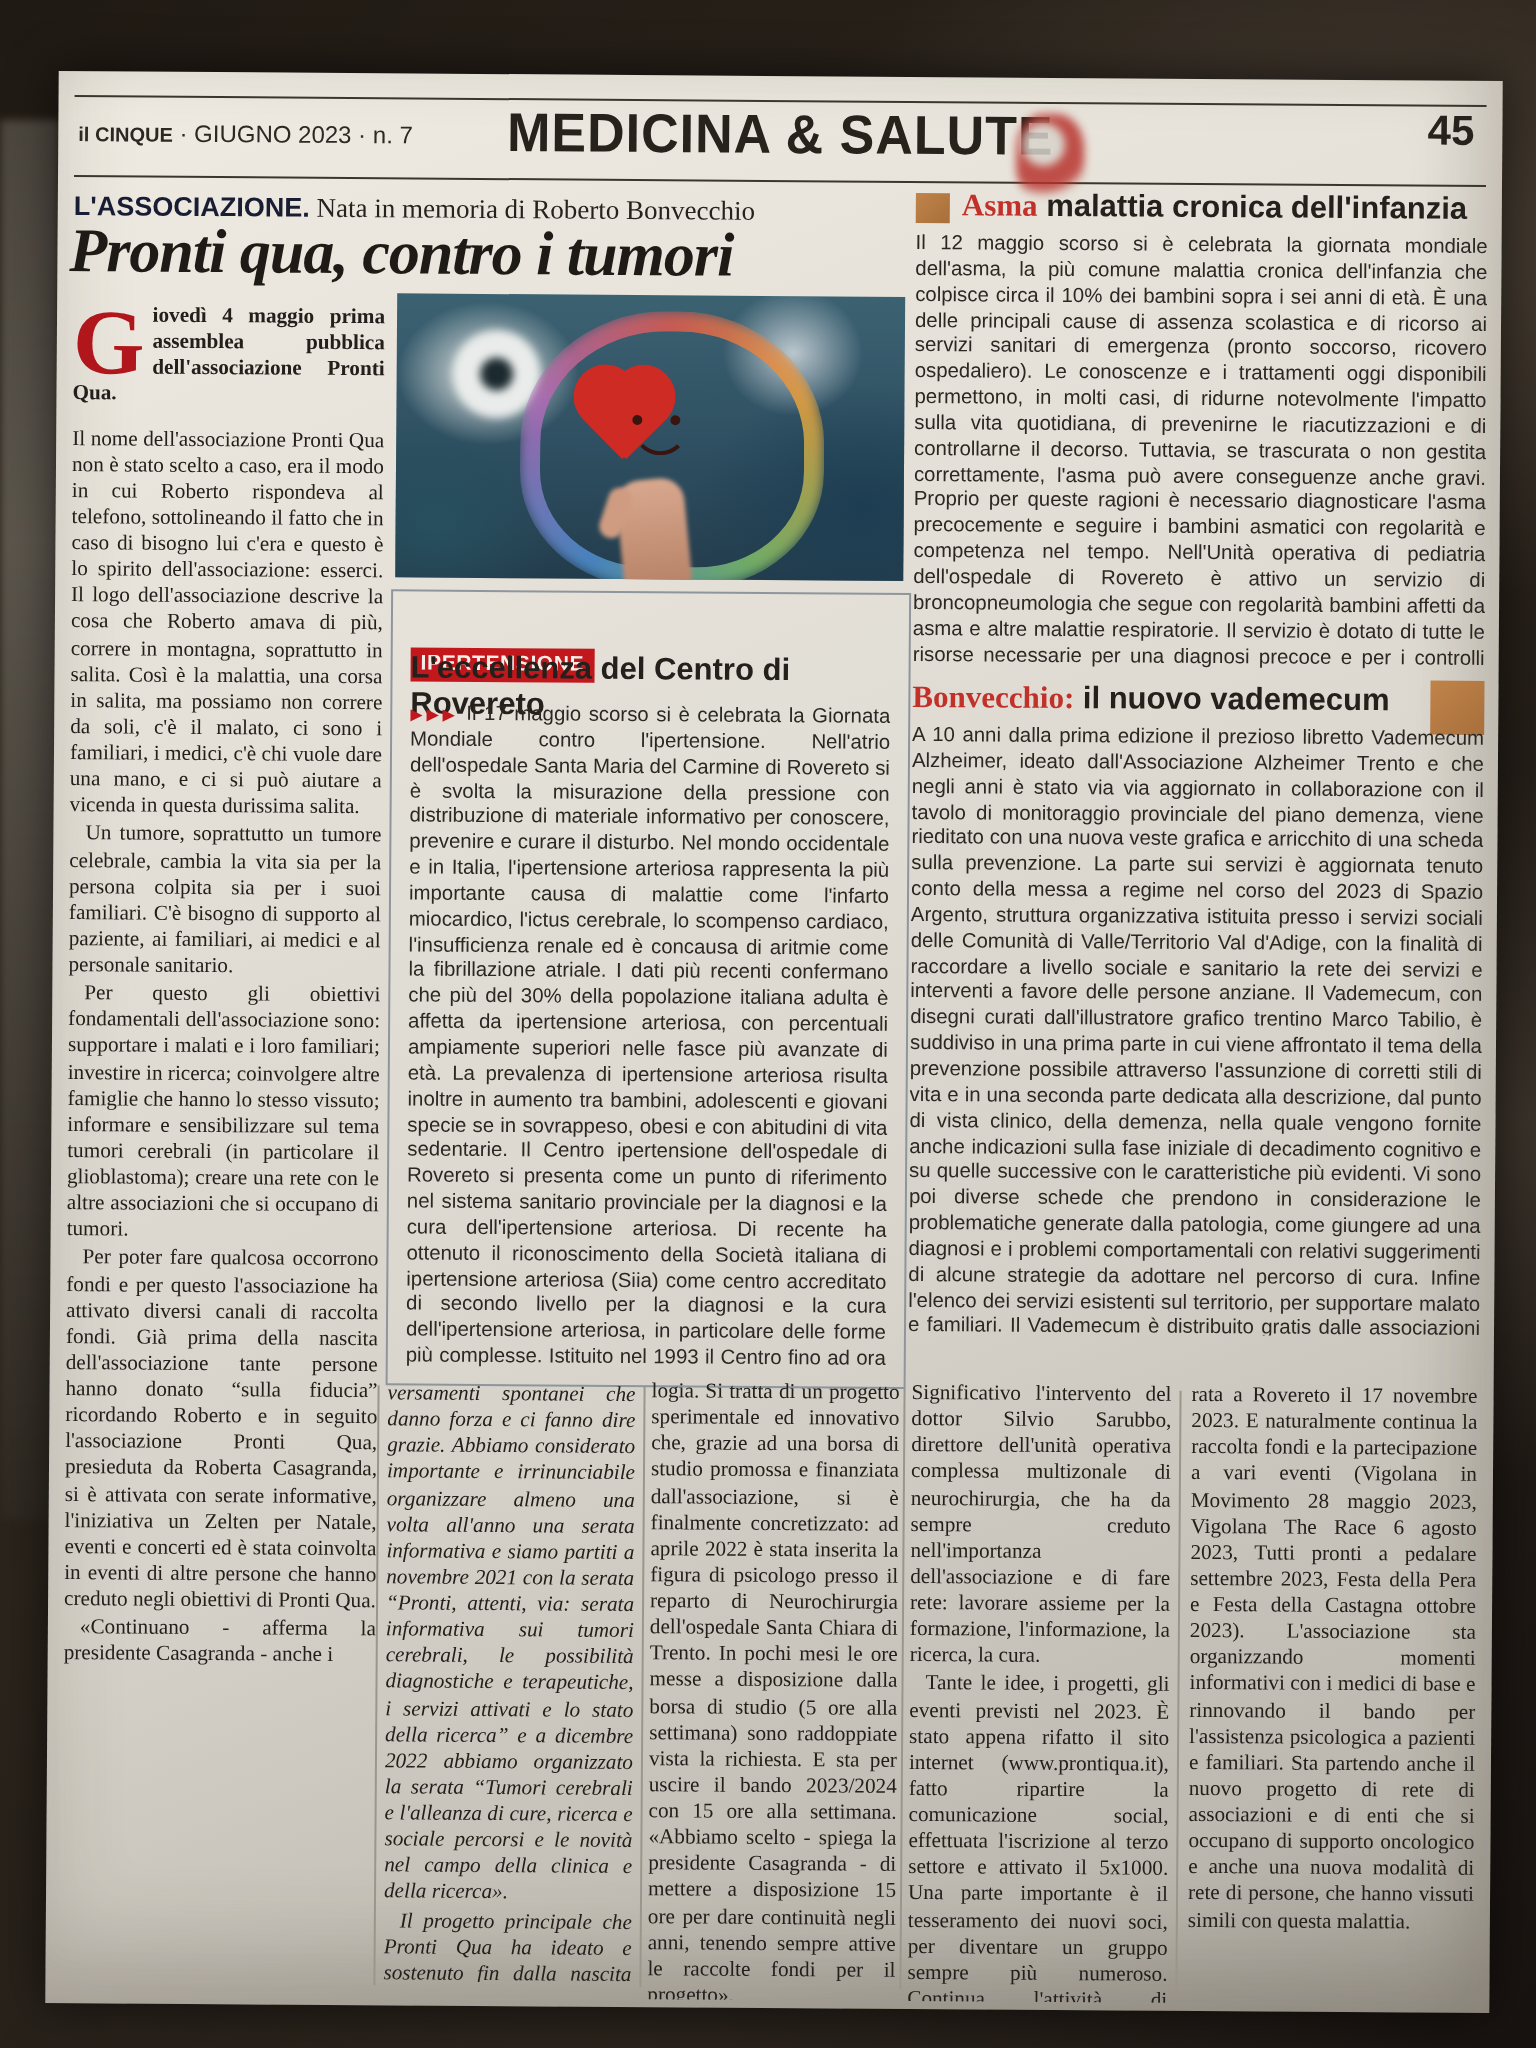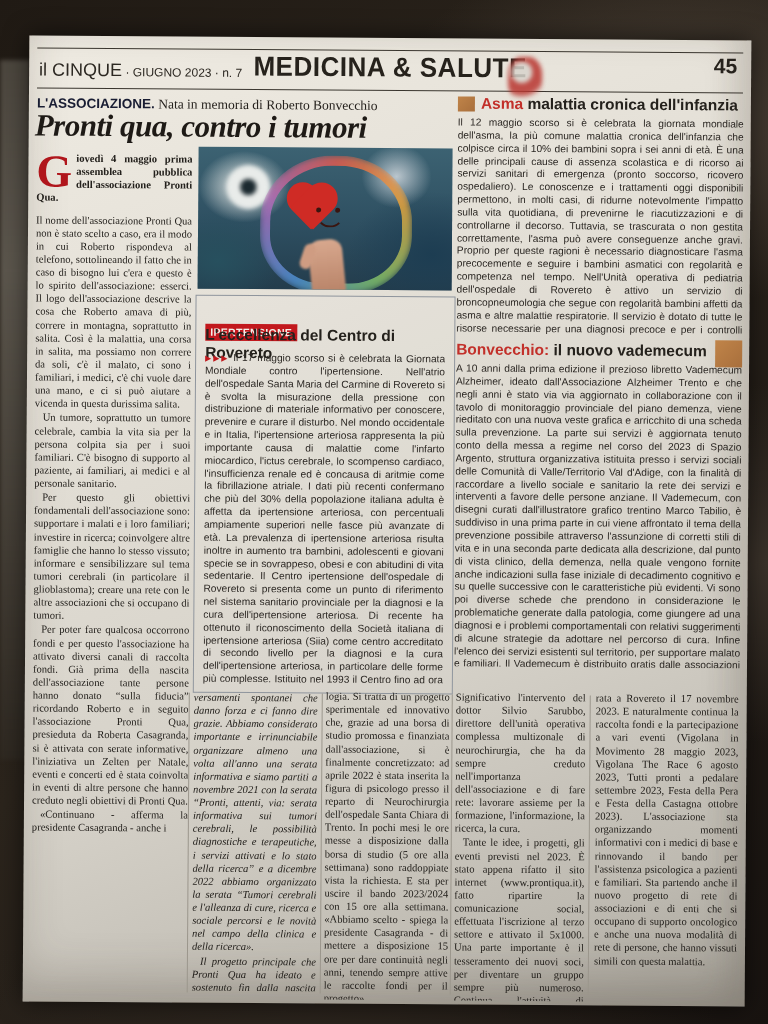--- a/index.html
+++ b/index.html
@@ -19,21 +19,21 @@
     position:absolute;left:26px;top:38px;width:722px;height:966px;
     background:linear-gradient(158deg,#efebe2 0%,#e4e0d7 30%,#d6d2c9 62%,#bdb9b0 88%,#a5a198 100%);
     box-shadow:0 0 24px rgba(0,0,0,.6), inset 0 -30px 40px rgba(60,50,40,.18), inset -20px 0 30px rgba(60,50,40,.10);
     transform:rotate(.4deg);transform-origin:50% 50%;
   }
   .inner{position:relative;width:100%;height:100%;overflow:hidden;color:#26221e;}
 
   
   .rule{position:absolute;left:8px;right:8px;height:0;border-top:1.5px solid #3a362f;}
   .masthead{position:absolute;left:10px;top:24px;font-size:12px;color:#2c2822;white-space:nowrap;}
-  .masthead b{font-weight:400;font-size:18px;}
+  .masthead b{font-weight:700;font-size:10px;}
   .section-title{position:absolute;left:0;right:0;top:14px;text-align:center;
     font-size:26px;font-weight:700;letter-spacing:.5px;color:#26221c;
     font-family:"Liberation Sans",sans-serif;transform:scaleY(1.05);}
   .pagenum{position:absolute;right:14px;top:14px;font-size:21px;font-weight:700;color:#26221c;}
 
   
   .kicker{position:absolute;left:8px;top:60px;width:440px;font-size:13.5px;white-space:nowrap;}
   .kicker .lab{font-weight:700;font-family:"Liberation Sans",sans-serif;color:#191d33;}
   .kicker .rest{font-family:"Liberation Serif",serif;color:#26221e;}
   .headline{position:absolute;left:6px;top:72px;width:440px;
@@ -95,21 +95,21 @@
   .hyp-head{position:absolute;left:9px;top:30px;width:240px;font-weight:700;font-size:15.5px;color:#24211c;}
   .sansbody{font-family:"Liberation Sans",sans-serif;font-size:10.2px;line-height:1.26;
     text-align:justify;color:#2b2723;position:absolute;overflow:hidden;}
   .hyp-body{left:9px;top:56px;width:240px;height:332px;}
   .arrows{color:#c2181d;font-size:8px;letter-spacing:1px;}
 
   
   .sq{position:absolute;background:linear-gradient(135deg,#c08449,#a86f3c);}
   .asma-sq{left:429px;top:58px;width:17px;height:15px;}
   .art-title{position:absolute;font-weight:700;font-size:15.5px;color:#24211c;white-space:nowrap;}
-  .art-title .hl{color:#c2302a;}
+  .art-title .hl{color:#c2302a;font-family:Liberation Serif, serif;}
   .asma-title{left:452px;top:56px;}
   .asma-body{left:429px;top:78px;width:286px;height:218px;}
   .alz-sq{left:688px;top:300px;width:27px;height:27px;}
   .alz-title{left:429px;top:302px;}
   .alz-body{left:429px;top:324px;width:286px;height:304px;}
 
   .blob{position:absolute;left:479px;top:18px;width:34px;height:44px;border-radius:40%;
     background:radial-gradient(circle at 40% 35%, #d8d4cc 0 30%, #b8342e 31% 60%, rgba(150,40,35,0) 75%);
     filter:blur(2px);opacity:.85;}
 </style>

